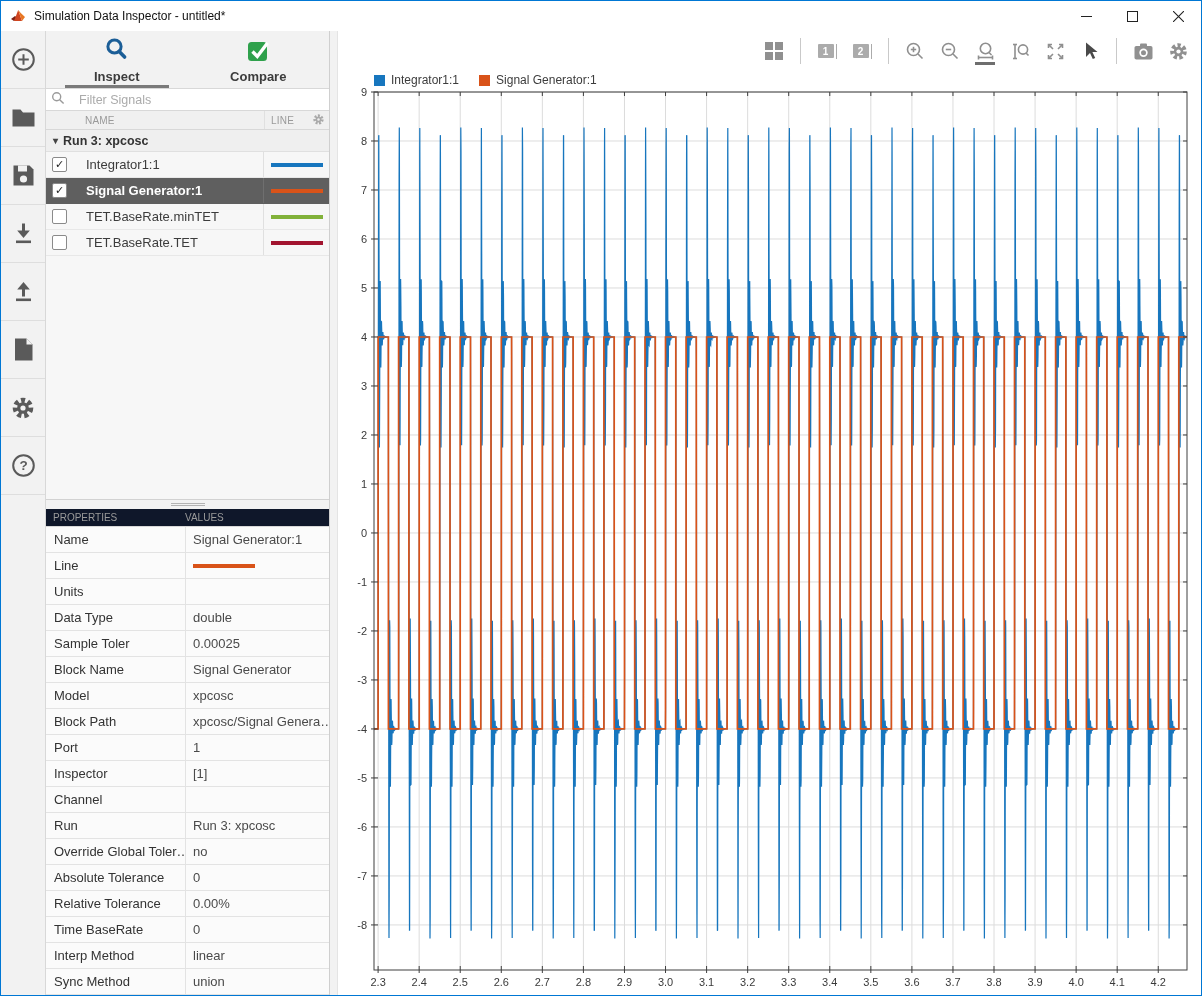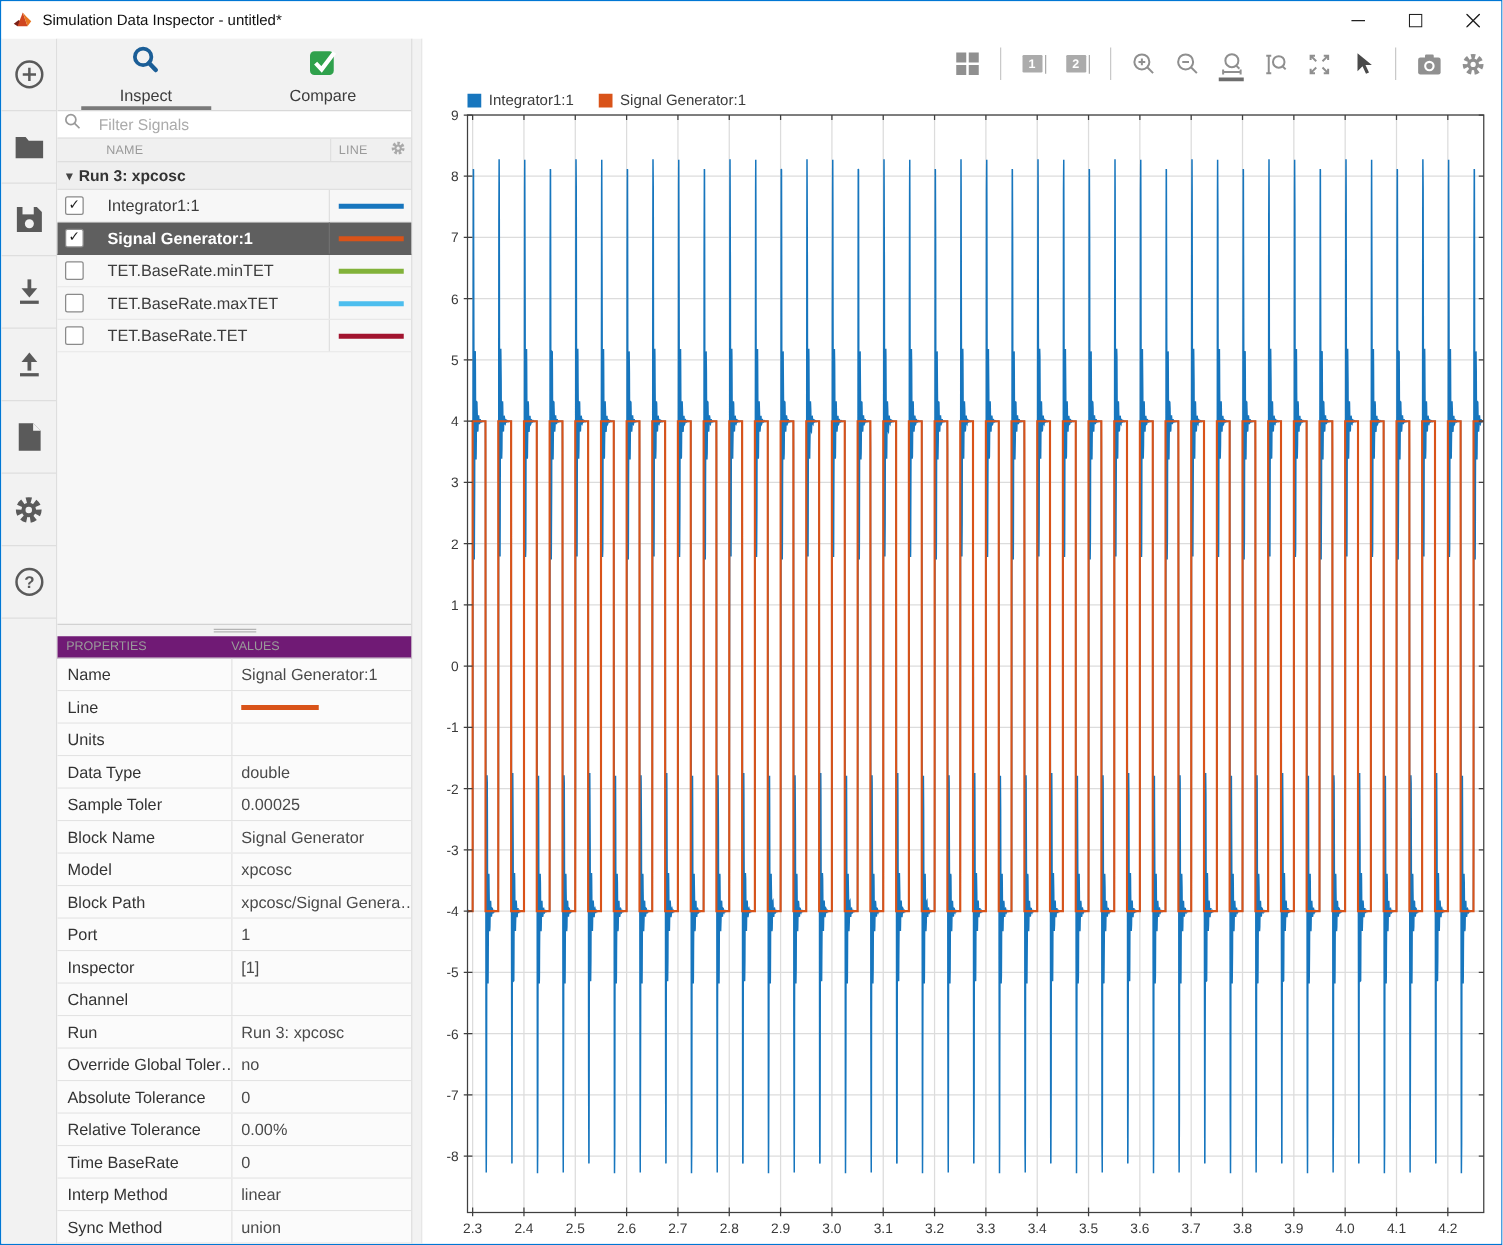--- a/index.html
+++ b/index.html
@@ -16,21 +16,21 @@
   .app-body{display:flex;height:964px;}
 
   
   .side-toolbar{width:45px;background:#f2f2f2;border-right:1px solid #d8d8d8;box-sizing:border-box;flex:none;}
   .side-btn{height:57px;display:flex;align-items:center;justify-content:center;border-bottom:1px solid #dedede;}
 
   
   .left-panel{width:284px;flex:none;display:flex;flex-direction:column;background:#f7f7f7;box-sizing:border-box;border-right:1px solid #cfcfcf;}
   .tabs{height:57px;background:#f2f2f2;display:flex;flex:none;}
   .tab{flex:1;display:flex;flex-direction:column;align-items:center;justify-content:center;gap:2px;position:relative;}
-  .tab-label{font-size:13px;font-weight:normal;color:#3c3c3c;}
+  .tab-label{font-size:13px;font-weight:bold;color:#3c3c3c;}
   .tab.active::after{content:"";position:absolute;bottom:0;left:50%;transform:translateX(-50%);width:104px;height:3px;background:#7a7a7a;}
 
   .filter-row{height:21px;flex:none;background:#fff;border-top:1px solid #d8d8d8;border-bottom:1px solid #d8d8d8;display:flex;align-items:center;padding:0 5px;gap:12px;}
   .filter-row input{flex:1;border:0;outline:0;background:transparent;font-family:"Liberation Sans",sans-serif;font-size:12.5px;color:#444;}
   .filter-row input::placeholder{color:#ababab;}
 
   .table-head{height:18px;flex:none;background:#f0f0f0;border-bottom:1px solid #d8d8d8;display:flex;align-items:center;font-size:10px;color:#9a9a9a;letter-spacing:.2px;}
   .table-head .col-name{margin-left:39px;flex:1;}
   .table-head .col-line{width:65px;display:flex;align-items:center;justify-content:space-between;padding:0 4px 0 6px;box-sizing:border-box;border-left:1px solid #e0e0e0;align-self:stretch;}
 
@@ -42,21 +42,21 @@
   .sig-line{width:65px;flex:none;align-self:stretch;border-left:1px solid #e0e0e0;display:flex;align-items:center;justify-content:center;}
   .sig-swatch{width:52px;height:4px;}
   .sig-row.selected{background:#5f5f5f;border-bottom-color:#5f5f5f;}
   .sig-row.selected .sig-name{color:#fff;font-weight:bold;}
   .sig-row.selected .sig-line{border-left-color:#6f6f6f;}
 
   .panel-spacer{flex:1;background:#f7f7f7;}
   .h-splitter{height:9px;flex:none;background:#f2f2f2;border-top:1px solid #d2d2d2;display:flex;align-items:center;justify-content:center;}
   .grip{width:34px;height:3px;border-top:1px solid #b3b3b3;border-bottom:1px solid #b3b3b3;box-sizing:border-box;}
 
-  .props-head{height:17px;flex:none;background:#701a75;border-bottom:1px solid #d8d8d8;display:flex;align-items:center;font-size:10px;color:#9a9a9a;}
+  .props-head{height:17px;flex:none;background:#0f172a;border-bottom:1px solid #d8d8d8;display:flex;align-items:center;font-size:10px;color:#9a9a9a;}
   .ph-prop{width:139px;padding-left:7px;box-sizing:border-box;}
   .props-table{flex:none;}
   .prop-row{height:25px;display:flex;align-items:center;border-bottom:1px solid #e3e3e3;background:#fbfbfb;font-size:13px;}
   .prop-label{width:139px;flex:none;padding-left:8px;box-sizing:border-box;color:#333;white-space:nowrap;overflow:hidden;}
   .prop-value{flex:1;align-self:stretch;display:flex;align-items:center;padding-left:7px;border-left:1px solid #e3e3e3;color:#4a4a4a;white-space:nowrap;overflow:hidden;}
   .prop-swatch{width:62px;height:4px;}
 
   .v-divider{width:8px;flex:none;background:#f2f2f2;border-right:1px solid #e4e4e4;box-sizing:border-box;}
 
   
@@ -227,27 +227,20 @@
             <div class="sig-name">Signal Generator:1</div>
             <div class="sig-line">
               <div class="sig-swatch" style="background: rgb(217, 83, 25);"></div>
             </div>
           </div>
           <div class="sig-row">
             <div class="sig-check"></div>
             <div class="sig-name">TET.BaseRate.minTET</div>
             <div class="sig-line">
               <div class="sig-swatch" style="background: rgb(130, 178, 58);"></div>
-            </div>
-          </div>
-          <div class="sig-row">
-            <div class="sig-check"></div>
-            <div class="sig-name">TET.BaseRate.maxTET</div>
-            <div class="sig-line">
-              <div class="sig-swatch" style="background: rgb(77, 190, 238);"></div>
             </div>
           </div>
           <div class="sig-row">
             <div class="sig-check"></div>
             <div class="sig-name">TET.BaseRate.TET</div>
             <div class="sig-line">
               <div class="sig-swatch" style="background: rgb(162, 20, 47);"></div>
             </div>
           </div>
         </div>

